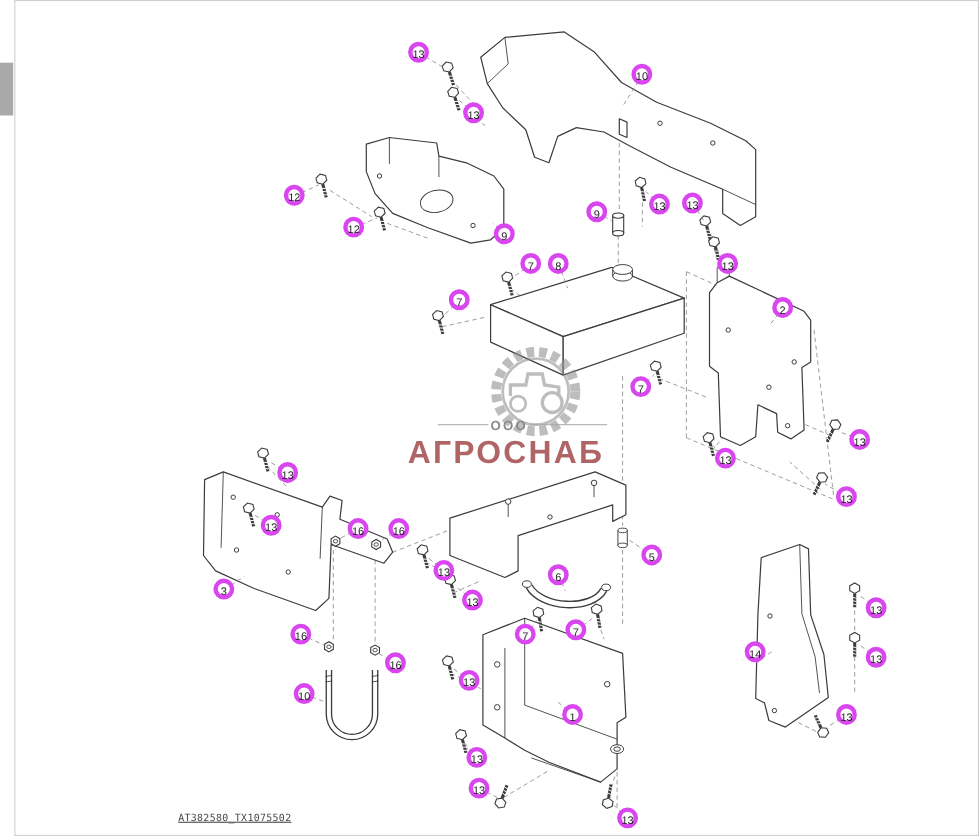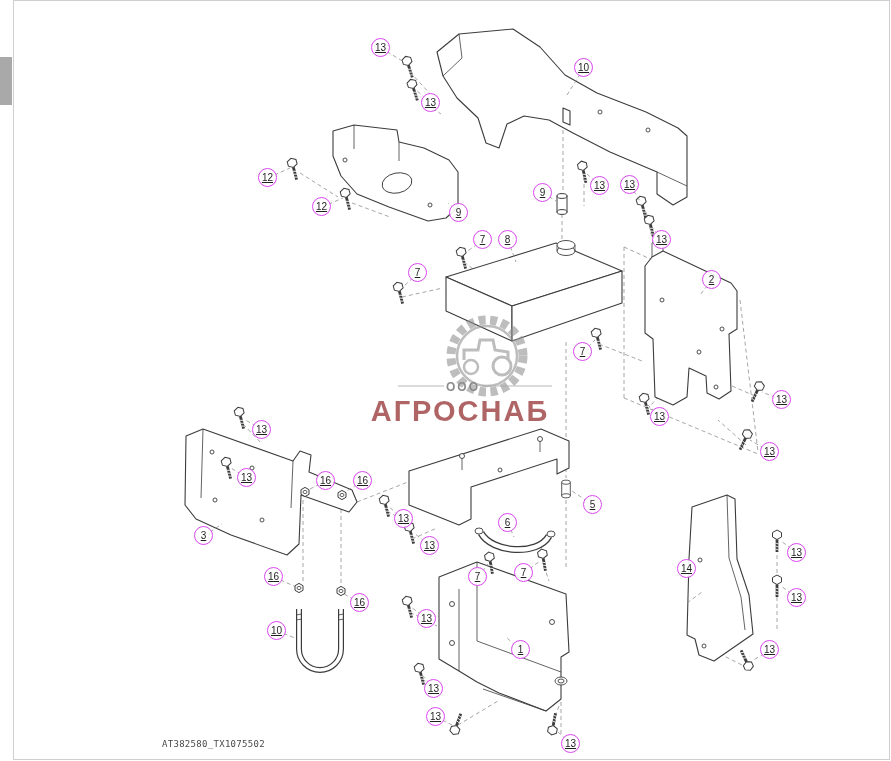--- a/index.html
+++ b/index.html
@@ -1,24 +1,24 @@
 <!DOCTYPE html>
 <html><head>
 <meta charset="utf-8">
 <style>
   html,body{margin:0;padding:0;background:#ffffff;}
   .page{position:relative;width:891px;height:761px;background:#fff;overflow:hidden;
         font-family:"Liberation Sans",sans-serif;}
   svg.artwork{position:absolute;left:0;top:0;}
   #callouts{position:absolute;left:0;top:0;width:891px;height:761px;pointer-events:none;}
-  .balloon{position:absolute;width:19px;height:19px;border:1px solid #d946ef;border-radius:50%;
+  .balloon{position:absolute;width:19px;height:19px;border:4px solid #d946ef;border-radius:50%;
            background:rgba(255,255,255,.92);font:10px/18px "Liberation Sans",sans-serif;
-           text-align:center;color:#1f1f1f;box-sizing:border-box;text-decoration:underline;}
+           text-align:center;color:#1f1f1f;box-sizing:border-box;}
   .part-code{position:absolute;left:162px;top:739px;font:9px "DejaVu Sans Mono",monospace;
-             color:#4a4a4a;letter-spacing:.3px;}
+             color:#4a4a4a;letter-spacing:.3px;text-decoration:underline;}
   
   .panel-border{fill:none;stroke:#cfcfcf;stroke-width:1;}
   .gutter-block{fill:#a9a9a9;stroke:none;}
   .part{fill:#ffffff;stroke:#3c3c3c;stroke-width:1.1;stroke-linejoin:round;}
   .detail{fill:none;stroke:#3c3c3c;stroke-width:.8;}
   .hole{fill:#ffffff;stroke:#3c3c3c;stroke-width:.9;}
   .dash{fill:none;stroke:#8f8f8f;stroke-width:.8;stroke-dasharray:4 3;}
   .leader{stroke:#8f8f8f;stroke-width:.8;stroke-dasharray:4 3;}
   .wm-ooo{font:bold 12px "Liberation Sans",sans-serif;letter-spacing:2px;text-anchor:middle;}
   .wm-name{font:bold 29px "Liberation Sans",sans-serif;letter-spacing:2px;text-anchor:middle;opacity:.85;}
@@ -270,21 +270,21 @@
       <div class="balloon" style="left: 194px; top: 526px;">3</div>
       <div class="balloon" style="left: 583px; top: 495px;">5</div>
       <div class="balloon" style="left: 498px; top: 513px;">6</div>
       <div class="balloon" style="left: 468px; top: 567px;">7</div>
       <div class="balloon" style="left: 514px; top: 563px;">7</div>
       <div class="balloon" style="left: 264px; top: 567px;">16</div>
       <div class="balloon" style="left: 350px; top: 593px;">16</div>
       <div class="balloon" style="left: 267px; top: 621px;">10</div>
       <div class="balloon" style="left: 417px; top: 609px;">13</div>
       <div class="balloon" style="left: 511px; top: 640px;">1</div>
-      <div class="balloon" style="left: 677px; top: 559px;">14</div>
+      <div class="balloon" style="left: 677px; top: 583px;">14</div>
       <div class="balloon" style="left: 787px; top: 543px;">13</div>
       <div class="balloon" style="left: 787px; top: 588px;">13</div>
       <div class="balloon" style="left: 760px; top: 640px;">13</div>
       <div class="balloon" style="left: 424px; top: 679px;">13</div>
       <div class="balloon" style="left: 426px; top: 707px;">13</div>
       <div class="balloon" style="left: 561px; top: 734px;">13</div>
     </div>
 
   <div class="part-code">AT382580_TX1075502</div>
 </div>

